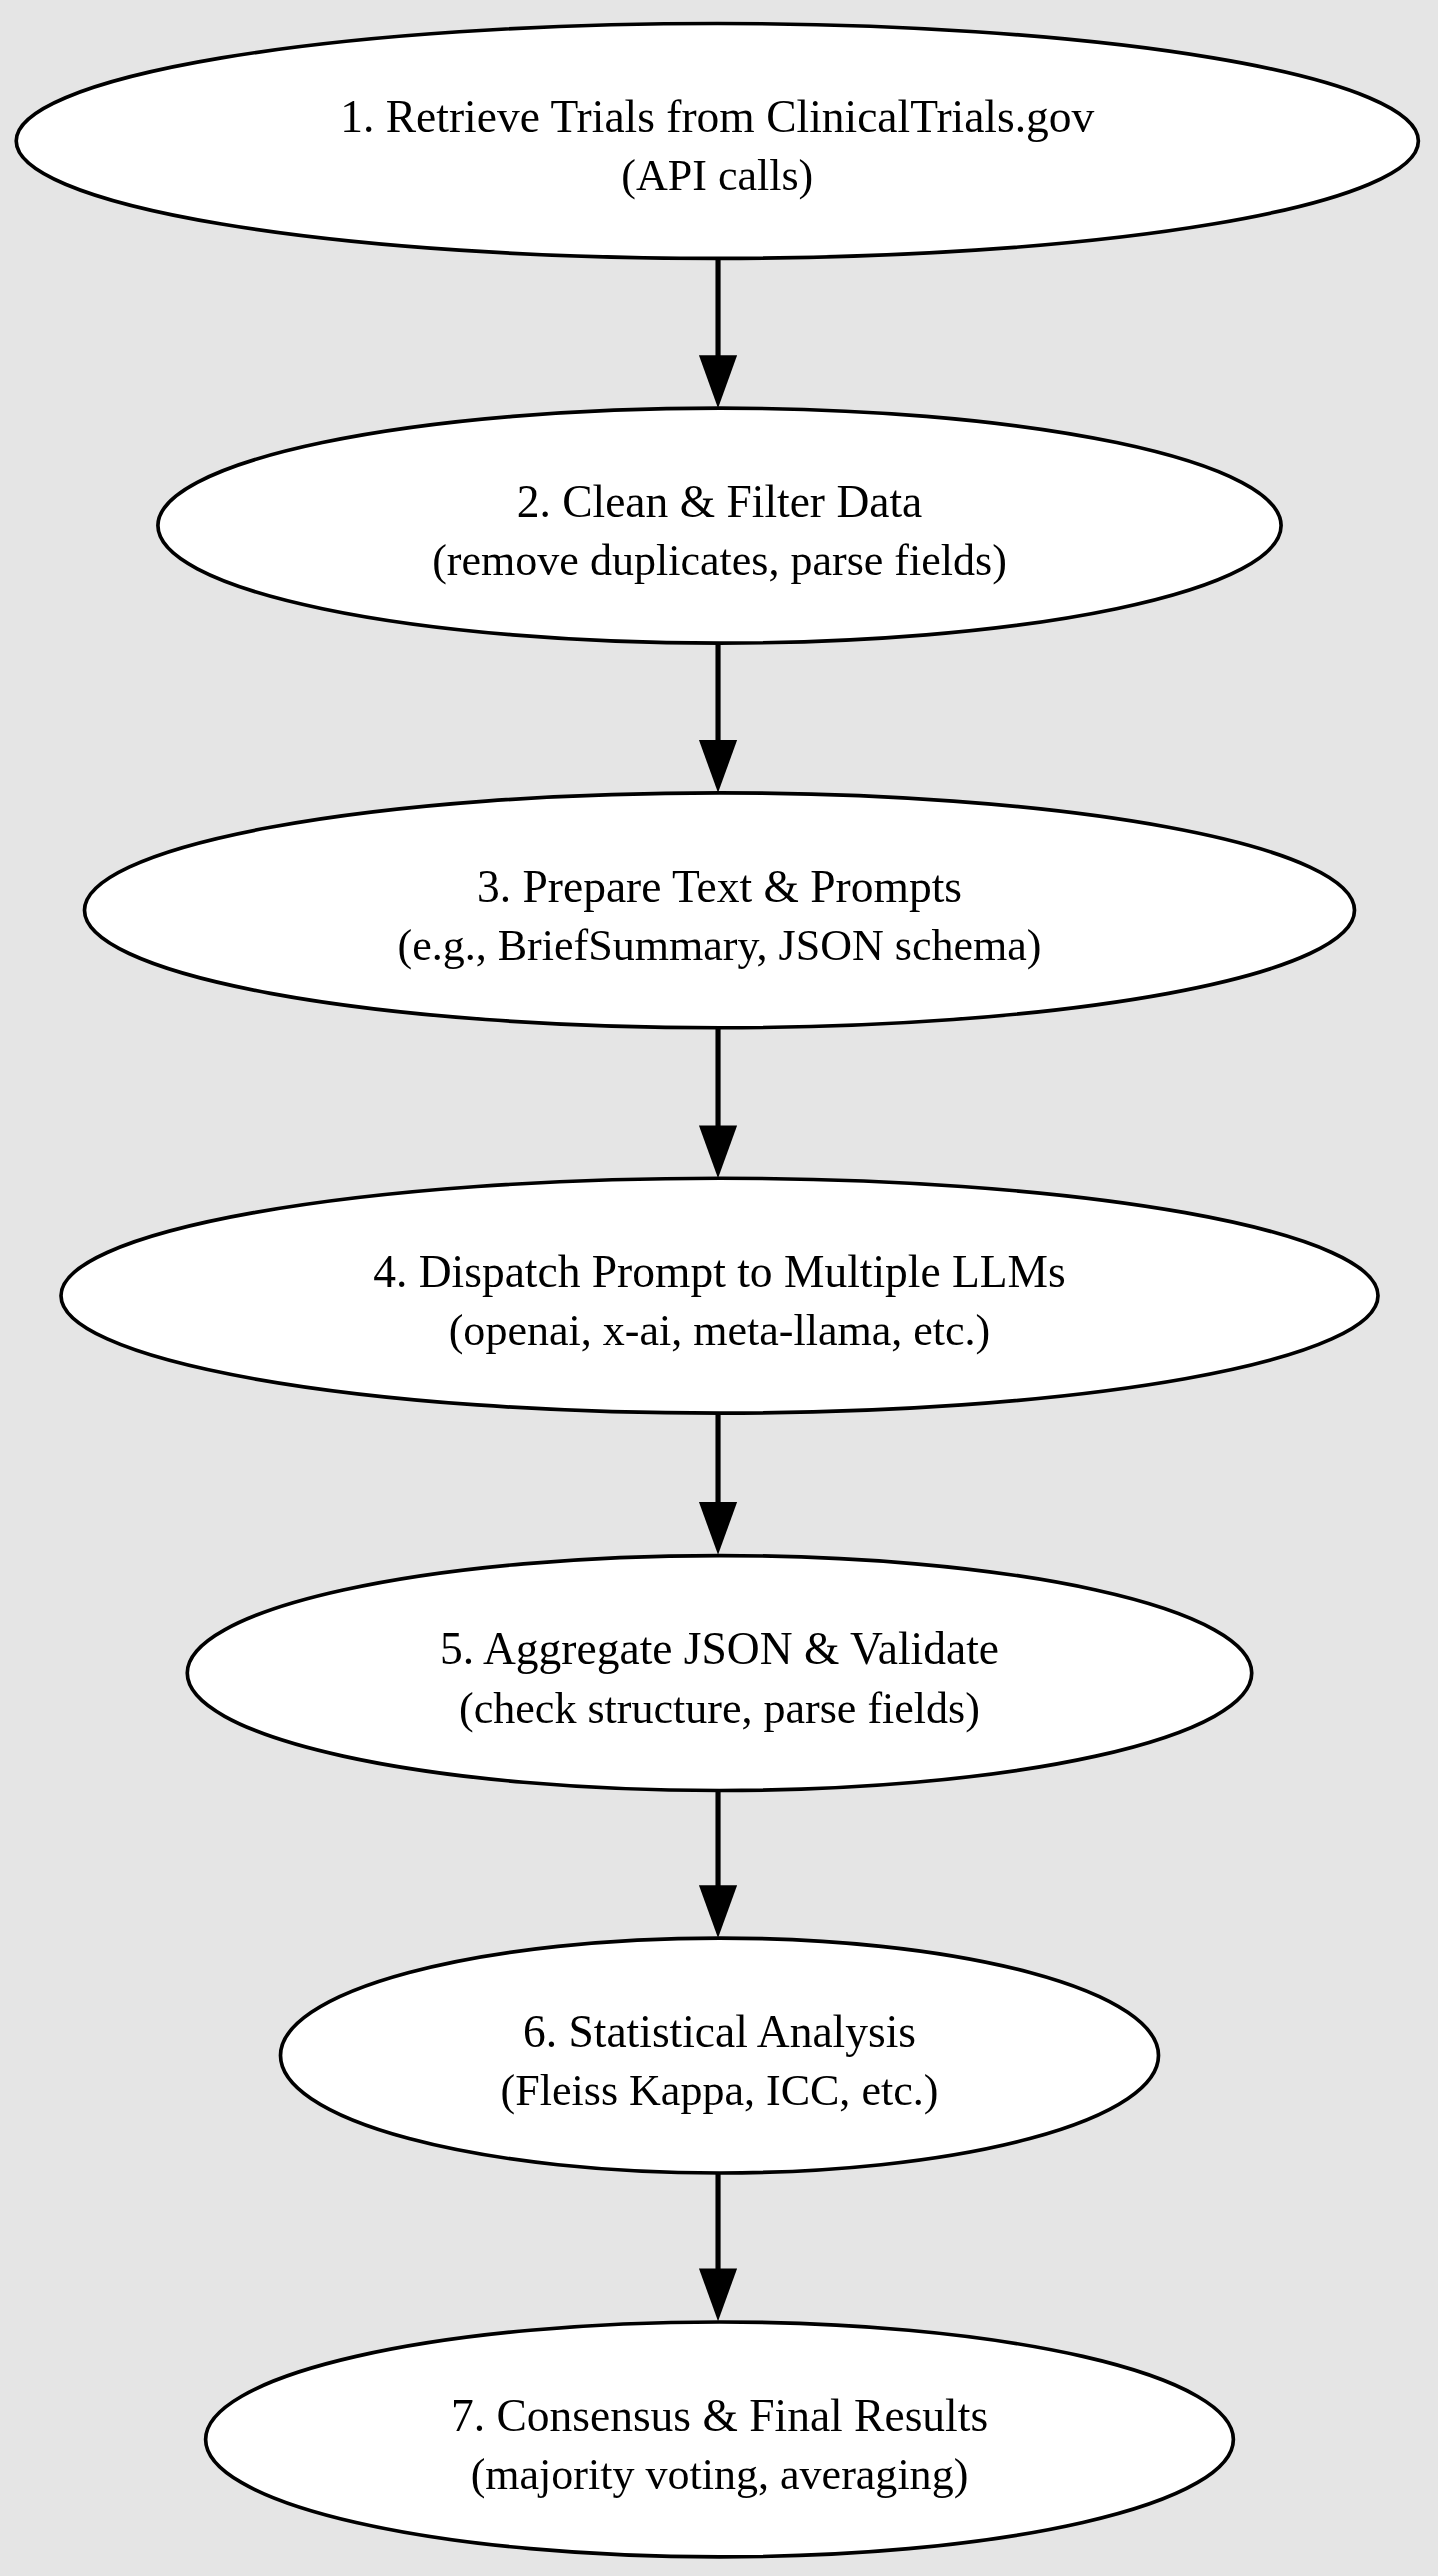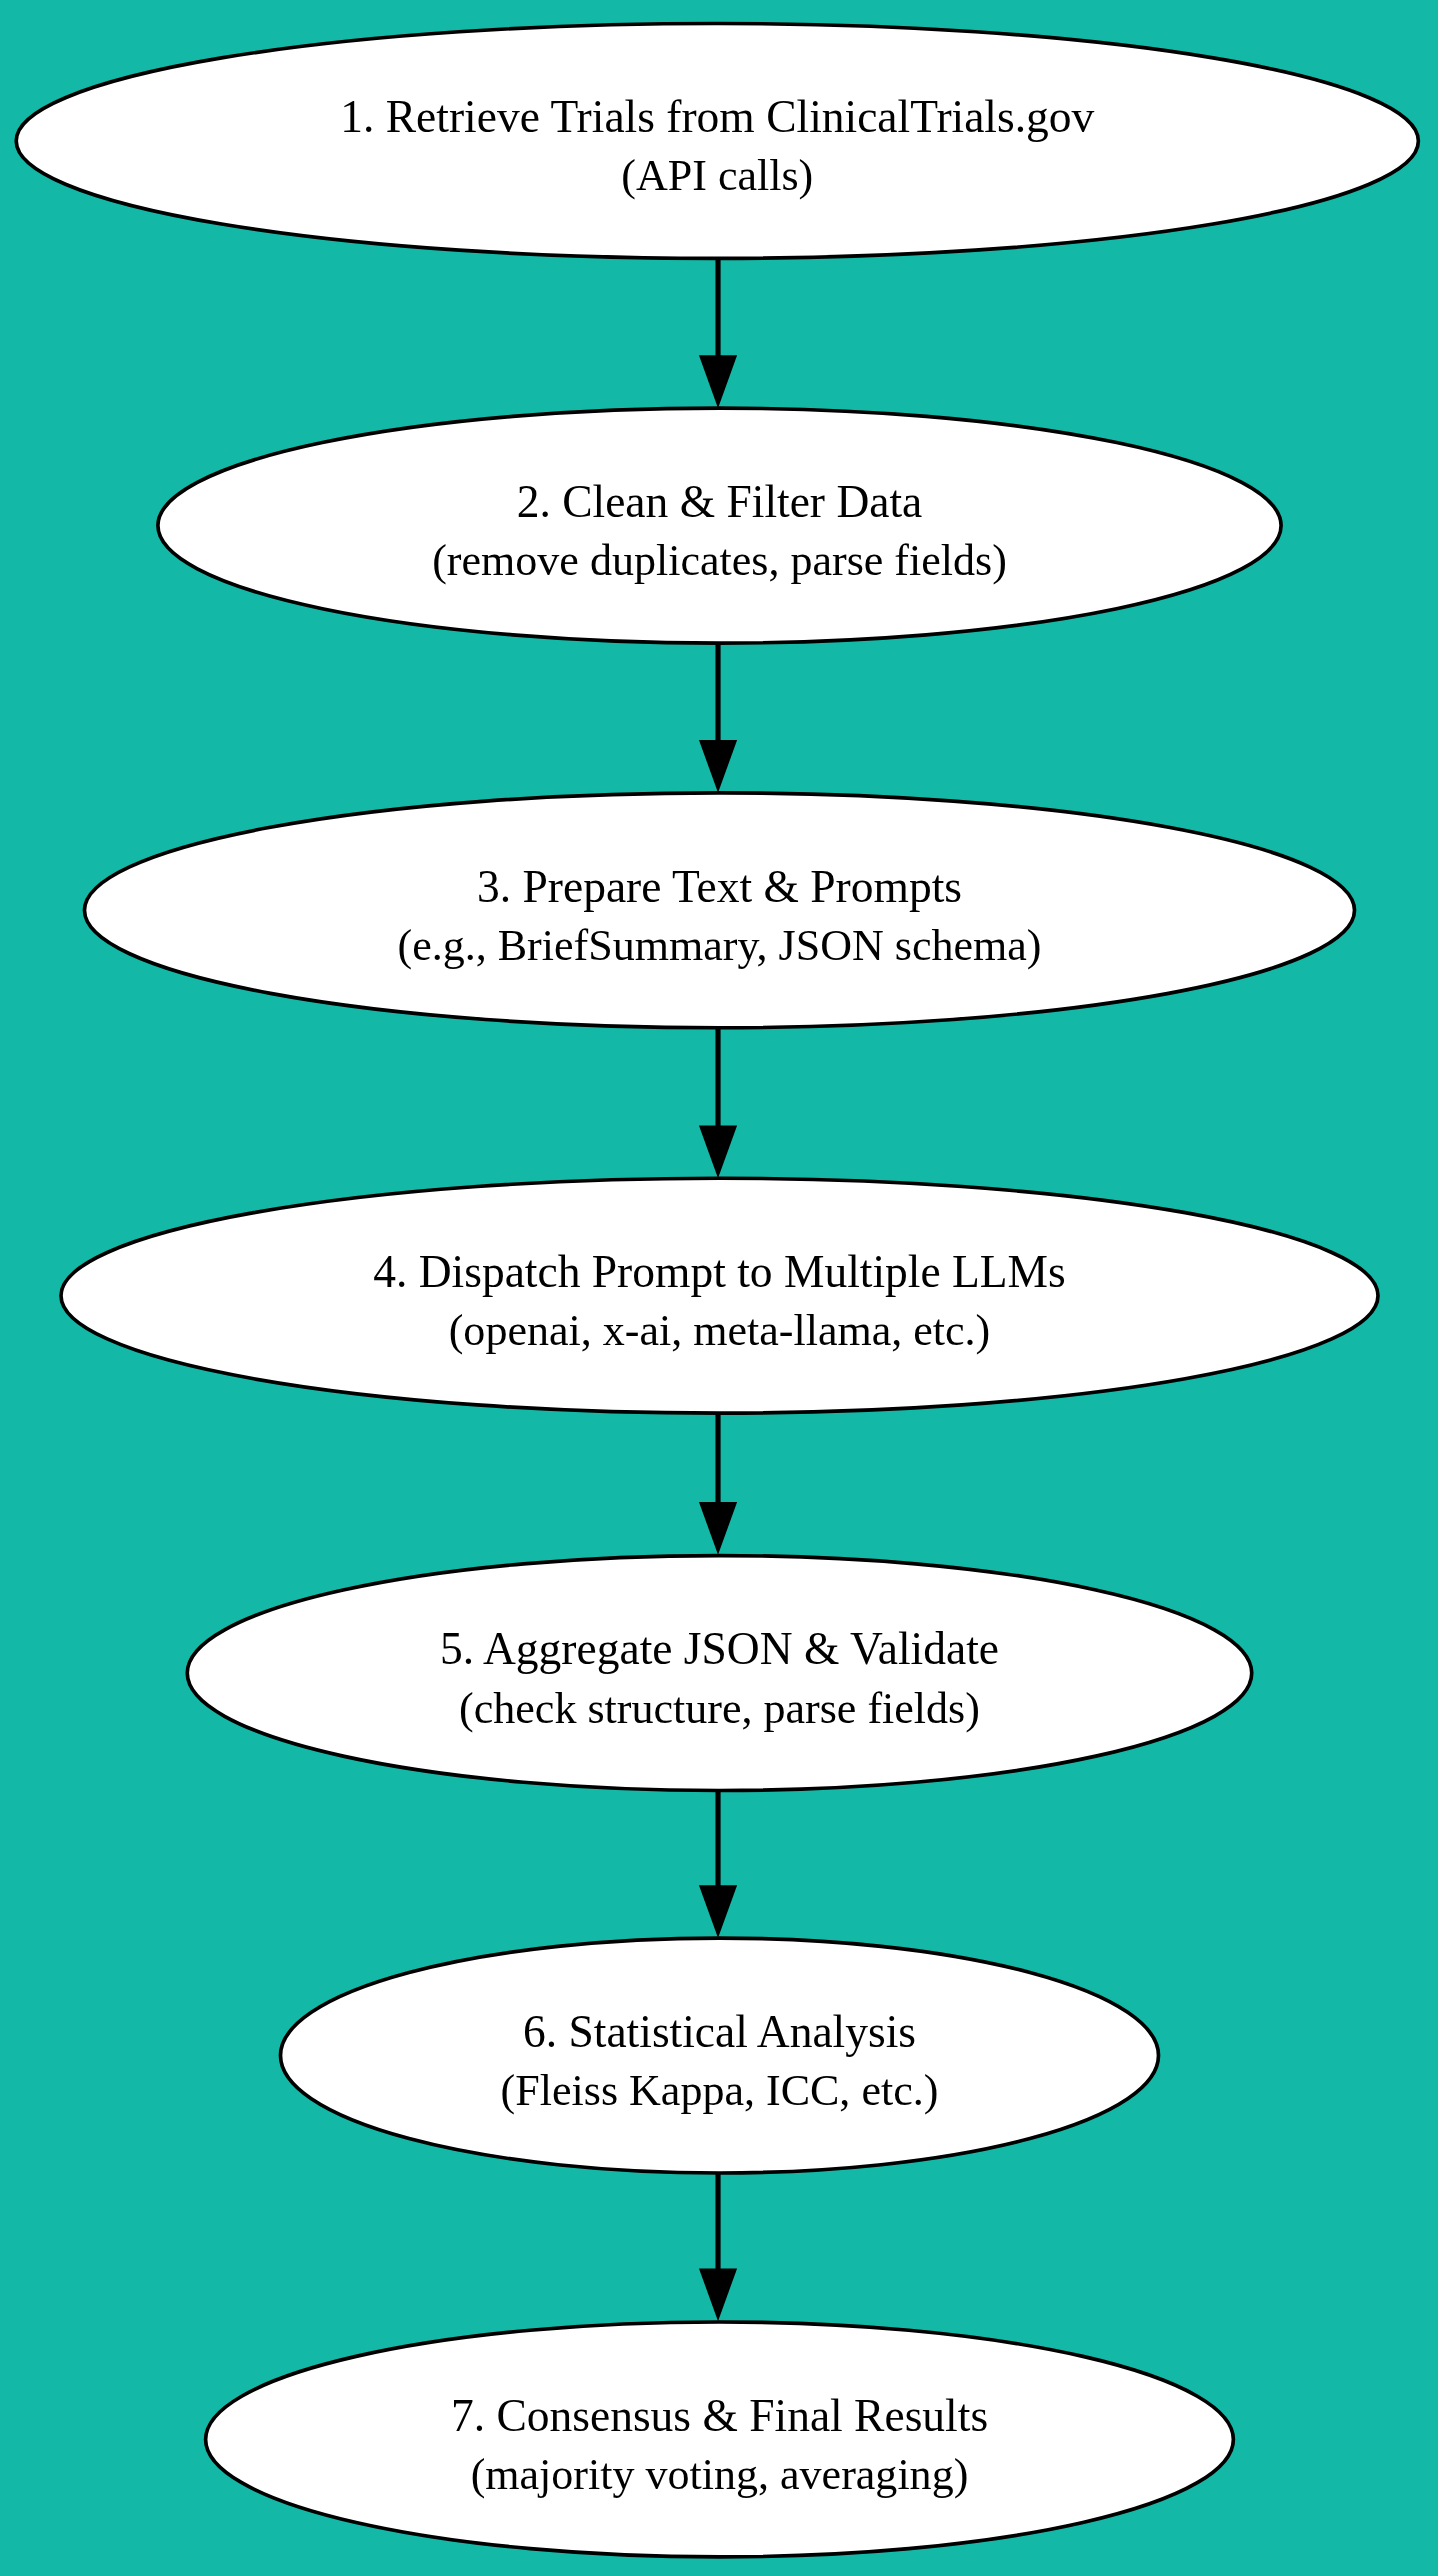--- a/index.html
+++ b/index.html
@@ -8,21 +8,21 @@
     padding: 0;
     background: #ffffff;
   }
   body {
     font-family: "Liberation Serif", "DejaVu Serif", serif;
   }
   #flow-root {
     position: relative;
     width: 1439px;
     height: 2576px;
-    background: #14b8a6;
+    background: #e5e5e5;
     overflow: hidden;
   }
   #flow-svg {
     position: absolute;
     top: 0;
     left: 0;
     width: 1439px;
     height: 2576px;
     display: block;
   }

